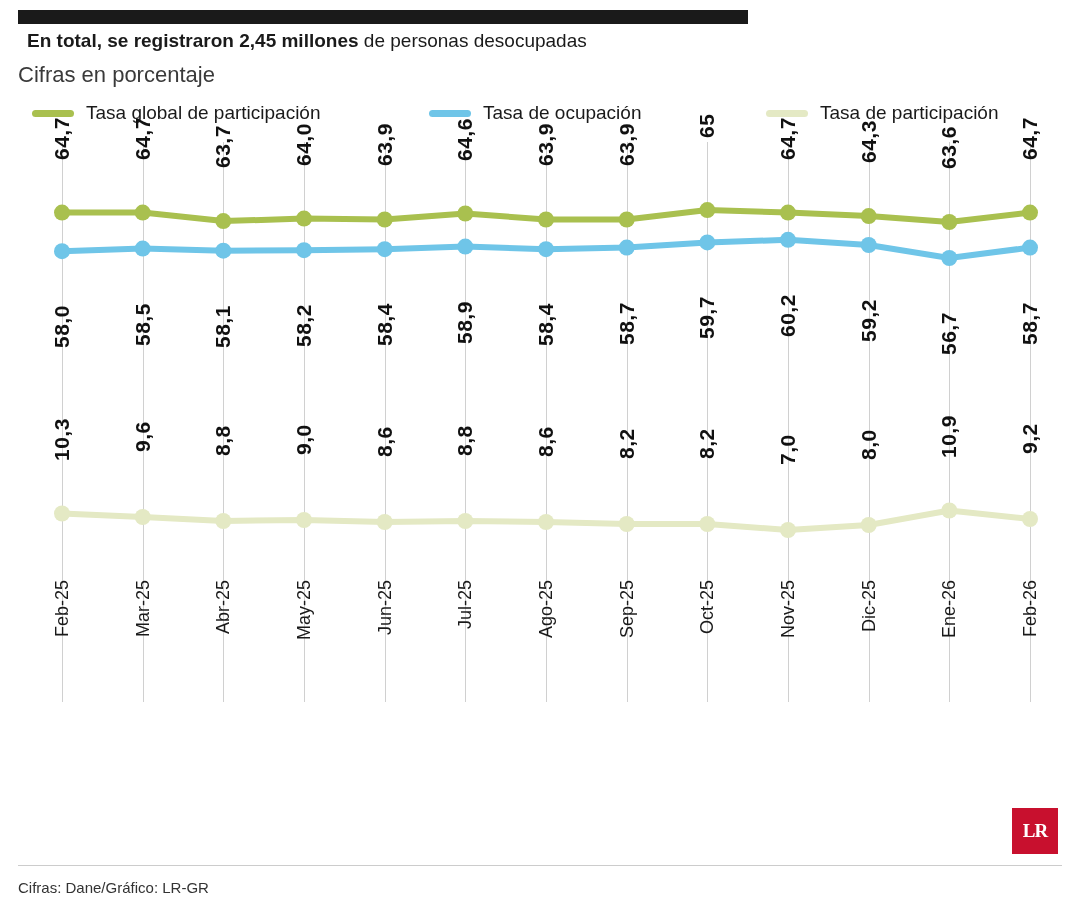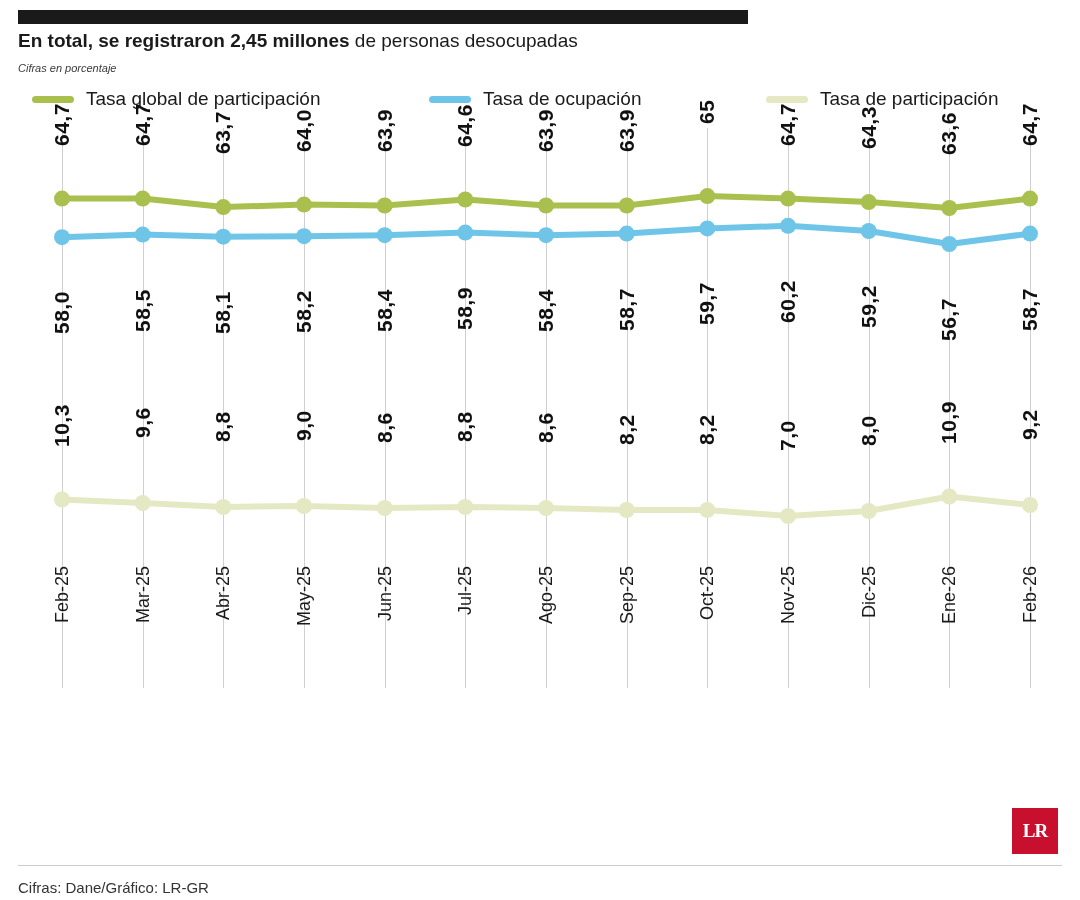--- a/index.html
+++ b/index.html
@@ -30,31 +30,30 @@
   }
   .title {
     font-size: 31px;
     font-weight: bold;
     letter-spacing: -0.2px;
     margin: 6px 0 14px 0;
     color: #111111;
   }
   .subtitle {
     font-size: 19px;
-    margin: 0 0 10px 0;
+    margin: 0 0 10px 9px;
     color: #1a1a1a;
   }
   .subtitle .strong {
     font-weight: bold;
   }
   .units {
-    font-size: 11px;
+    font-size: 22px;
     color: #3a3a3a;
     margin: 0 0 14px 0;
-    font-style: italic;
   }
   .legend {
     display: flex;
     align-items: center;
     gap: 7px;
     margin: 10px 0 4px 0;
     padding: 0 10px 0 14px;
   }
   .legend-item {
     display: flex;

